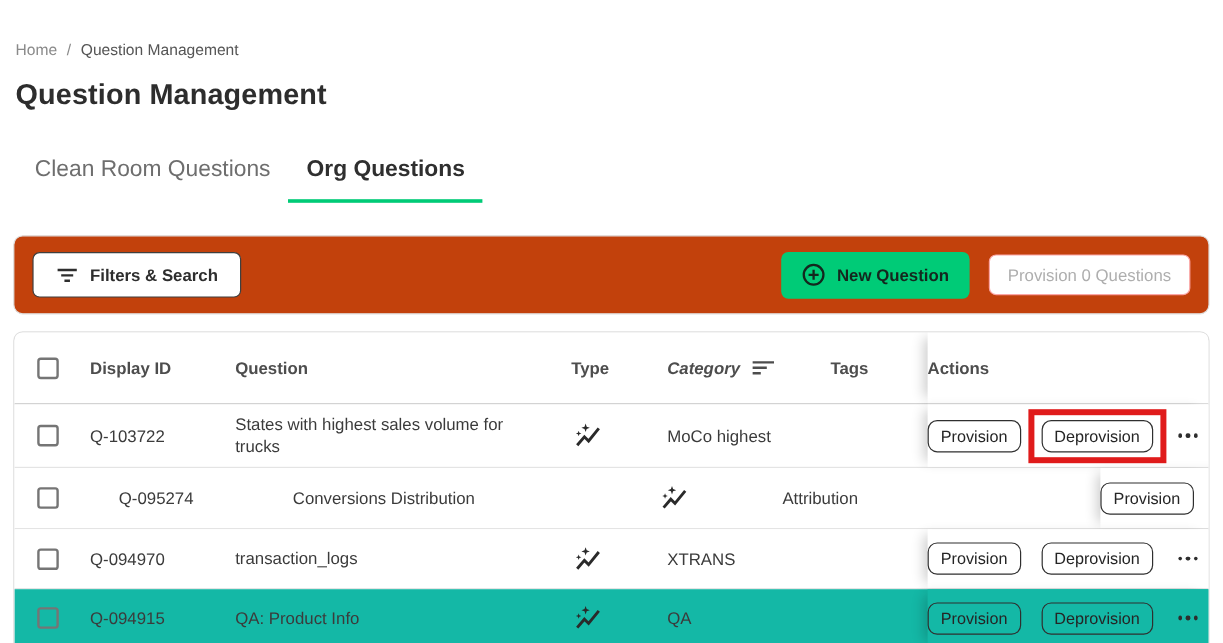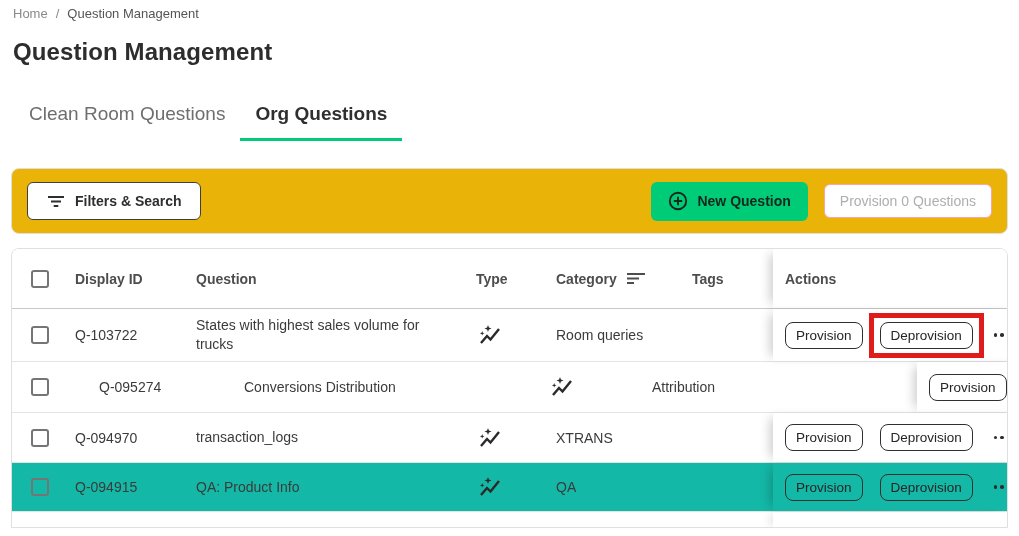--- a/index.html
+++ b/index.html
@@ -1,56 +1,56 @@
 <!DOCTYPE html>
 <html><head>
 <meta charset="utf-8">
 <style>
   * { box-sizing: border-box; margin: 0; padding: 0; }
   html, body { width: 1019px; height: 536px; overflow: hidden; background: #ffffff; }
   body { font-family: "Liberation Sans", "DejaVu Sans", sans-serif; color: #3a3a3a; }
   .page { width: 100%; height: 100%; padding: 0 11px; }
 
   
-  .breadcrumb { padding-top: 6px; padding-left: 2px; font-size: 13px; color: #8a8a8a; display: flex; gap: 8px; align-items: center; text-align: center; }
+  .breadcrumb { padding-top: 34px; padding-left: 2px; font-size: 13px; color: #8a8a8a; display: flex; gap: 8px; align-items: center; text-align: center; }
   .breadcrumb .crumb-current { color: #555555; }
 
   
   h1.page-title { margin: 17px 0 0 2px; font-size: 24px; font-weight: 700; color: #2d2d2d; letter-spacing: .1px; }
 
   
   .tabs { margin-top: 37px; padding-left: 3px; display: flex; }
   .tab { padding: 0 15px 13px 15px; font-size: 19px; color: #6e6e6e; border-bottom: 3px solid transparent; cursor: pointer; }
   .tab.active { color: #2f2f2f; font-weight: 700; border-bottom-color: #00cb77; }
 
   
-  .toolbar-card { margin-top: 27px; height: 66px; border: 1px solid #dfdfdf; border-radius: 8px; background: #eab308;
+  .toolbar-card { margin-top: 27px; height: 66px; border: 1px solid #dfdfdf; border-radius: 8px; background: #c2410c;
     display: flex; align-items: center; justify-content: space-between; padding: 0 15px; }
   .btn { display: inline-flex; align-items: center; gap: 9px; border-radius: 6px; font-size: 14px; cursor: pointer; background: #fff; }
   .btn-filters { border: 1px solid #3f3f3f; color: #2e2e2e; font-weight: 700; height: 38px; padding: 0 18px; }
   .toolbar-right { display: flex; align-items: center; gap: 16px; }
   .btn-new { background: #00cb77; border: none; color: #14271e; font-weight: 700; height: 39px; padding: 0 17px; text-align: center; }
   .btn-provision-n { border: 1px solid #fca5a5; color: #aeaeae; font-weight: 400; height: 34px; padding: 0 15px; }
 
   
   .table-card { margin-top: 14px; height: 280px; border: 1px solid #dfdfdf; border-top-left-radius: 8px; border-top-right-radius: 8px; background: #fff; overflow: hidden; }
   .t-row { display: grid; grid-template-columns: 63px 121px 280px 80px 136px 81px 1fr; align-items: center; border-bottom: 1px solid #e4e4e4; background: #fff; }
   .t-head { height: 60px; border-bottom-color: #c9c9c9; font-weight: 700; color: #4d4d4d; font-size: 14px; }
   .t-body-row { font-size: 14px; color: #3b3b3b; }
   .r1 { height: 53px; } .r2 { height: 51px; gap: 24px; } .r3 { height: 50px; } .r4 { height: 49px; }
   .row-hover, .row-hover .cell-actions { background: #14b8a6; }
   .t-partial { height: 16px; border-bottom: none; }
 
   .cell { padding-right: 12px; }
   .cell-check { padding-left: 19px; }
   .checkbox { display: block; width: 18px; height: 18px; border: 2px solid #757575; border-radius: 3px; background: transparent; cursor: pointer; }
   .cell-q { line-height: 1.35; padding-right: 40px; }
-  .cell-cat-head { display: flex; align-items: center; gap: 10px; }
-
-  .cell-actions { position: relative; height: 100%; display: flex; align-items: center; padding-left: 12px; gap: 17px;
+  .cell-cat-head { display: flex; align-items: center; gap: 10px; font-style: italic; }
+
+  .cell-actions { position: relative; height: 100%; display: flex; align-items: center; gap: 17px;
     background: #fff; box-shadow: -8px 0 10px -5px rgba(0,0,0,0.20); }
   .btn-action { border: 1px solid #2f2f2f; border-radius: 8px; background: transparent; color: #252525; font-size: 13.5px;
     padding: 5px 10px; cursor: pointer; font-family: inherit; }
   .deprov-wrap { position: relative; display: inline-flex; }
   .red-frame { position: absolute; top: -9px; bottom: -9px; left: -11px; right: -11px; border: 5px solid #e01b1b; pointer-events: none; }
   .ellipsis { display: inline-flex; gap: 3px; margin-left: 4px; cursor: pointer; align-items: center; }
   .ellipsis i { width: 3.5px; height: 3.5px; border-radius: 50%; background: #2e2e2e; }
 
   .icon-svg { display: block; }
   .type-cell { padding-left: 2px; }
@@ -139,21 +139,21 @@
       <div class="cell cell-q">States with highest sales volume for trucks</div>
       <div class="cell type-cell">
         <span>
           <svg class="icon-svg" width="26" height="22" viewBox="0 0 24 22">
             <path d="M2 19 L8 12 L11.5 15.5 L20 5" fill="none" stroke="#2a2a2a" stroke-width="2.4"></path>
             <path d="M9 1 L9.9 3.6 L12.5 4.5 L9.9 5.4 L9 8 L8.1 5.4 L5.5 4.5 L8.1 3.6 Z" fill="#2a2a2a"></path>
             <path d="M3.2 7 L3.8 8.7 L5.5 9.3 L3.8 9.9 L3.2 11.6 L2.6 9.9 L0.9 9.3 L2.6 8.7 Z" fill="#2a2a2a"></path>
           </svg>
         </span>
       </div>
-      <div class="cell">Room queries</div>
+      <div class="cell">MoCo highest</div>
       <div class="cell"></div>
       <div class="cell cell-actions">
         <button class="btn-action">Provision</button>
         <span class="deprov-wrap">
           <button class="btn-action">Deprovision</button>
           <span class="red-frame"></span>
         </span>
         <span class="ellipsis">
             <i></i>
             <i></i>

